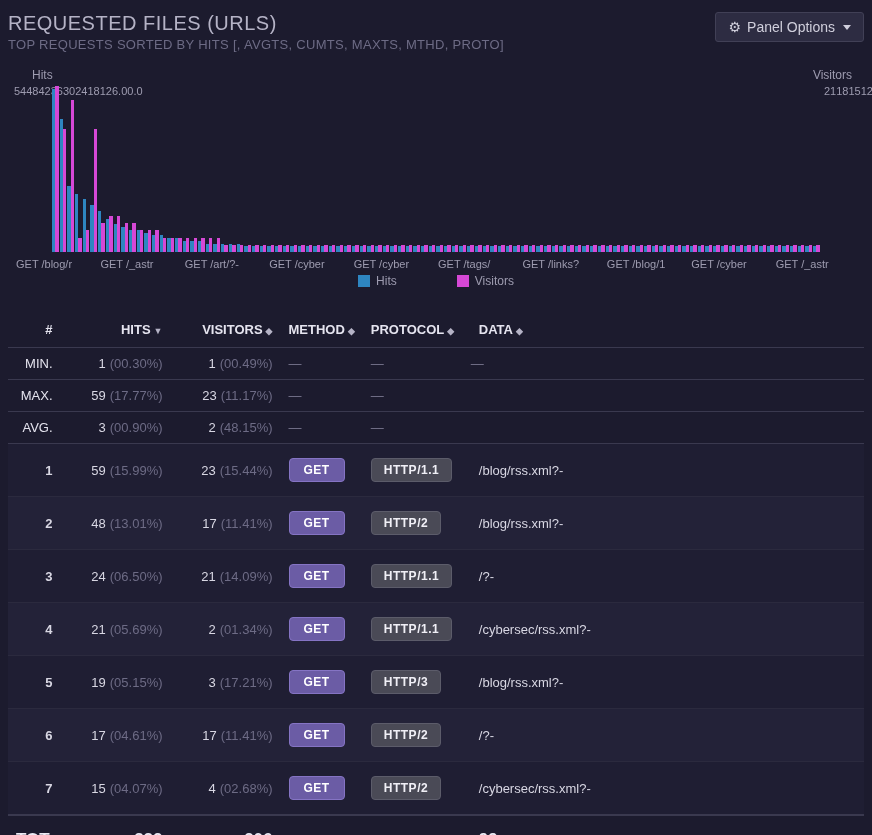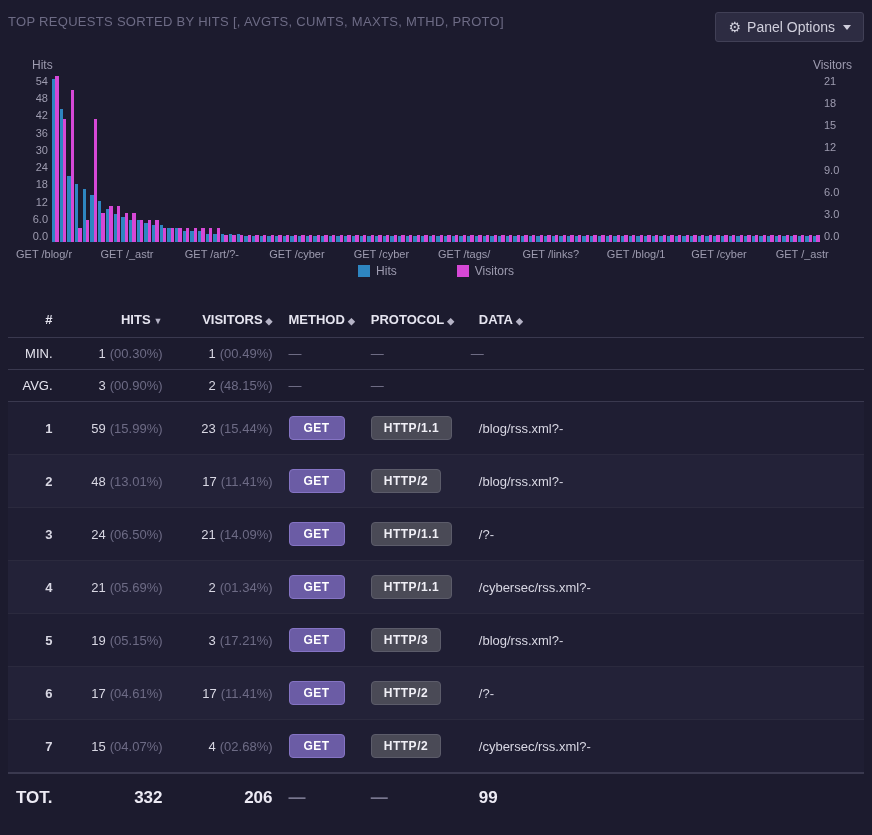--- a/index.html
+++ b/index.html
@@ -71,21 +71,21 @@
   .y-label-right { right: 8px; }
   .chart-inner {
     position: absolute;
     left: 40px; right: 40px; top: 18px; bottom: 36px;
   }
   .y-ticks-left, .y-ticks-right {
     position: absolute;
     top: 18px; bottom: 36px;
     width: 34px;
     display: flex;
-    flex-direction: column;
+    flex-direction: row;
     justify-content: space-between;
     font-size: 11px;
     color: #9e9cb0;
   }
   .y-ticks-left { left: 2px; text-align: right; }
   .y-ticks-right { right: 2px; text-align: left; }
   .y-ticks-left span, .y-ticks-right span { line-height: 1; }
   .bars {
     position: absolute;
     left: 0; right: 0; bottom: 0; top: 0;
@@ -201,20 +201,21 @@
   .col-data { text-align:left; }
   td.col-data, th.col-data { text-align:left; padding-left: 16px; }
   td.col-method, td.col-proto { text-align:left; }
 </style>
 </head>
 <body>
 
 <div class="panel">
   <div class="panel-header">
     <div class="title-block">
+      <div class="panel-title">REQUESTED FILES (URLS)</div>
       <div class="panel-subtitle">TOP REQUESTS SORTED BY HITS [, AVGTS, CUMTS, MAXTS, MTHD, PROTO]</div>
     </div>
     <button class="panel-options-btn">
       <span class="gear">⚙</span>
       <span>Panel Options</span>
       <span class="caret-down"></span>
     </button>
   </div>
 
   <div class="chart-area">
@@ -684,20 +685,28 @@
     <tbody id="summary-body">
         <tr class="summary">
           <td class="col-idx lbl">MIN.</td>
           <td class="col-hits">1<span class="pct">(00.30%)</span></td>
           <td class="col-vis">1<span class="pct">(00.49%)</span></td>
           <td class="col-method left dash">—</td>
           <td class="col-proto left dash">—</td>
           <td class="col-data left dash">—</td>
         </tr>
         <tr class="summary">
+          <td class="col-idx lbl">MAX.</td>
+          <td class="col-hits">59<span class="pct">(17.77%)</span></td>
+          <td class="col-vis">23<span class="pct">(11.17%)</span></td>
+          <td class="col-method left dash">—</td>
+          <td class="col-proto left dash">—</td>
+          <td class="col-data left dash"></td>
+        </tr>
+        <tr class="summary">
           <td class="col-idx lbl">AVG.</td>
           <td class="col-hits">3<span class="pct">(00.90%)</span></td>
           <td class="col-vis">2<span class="pct">(48.15%)</span></td>
           <td class="col-method left dash">—</td>
           <td class="col-proto left dash">—</td>
           <td class="col-data left dash"></td>
         </tr>
       </tbody>
     <tbody id="data-body">
         <tr class="data-row">

